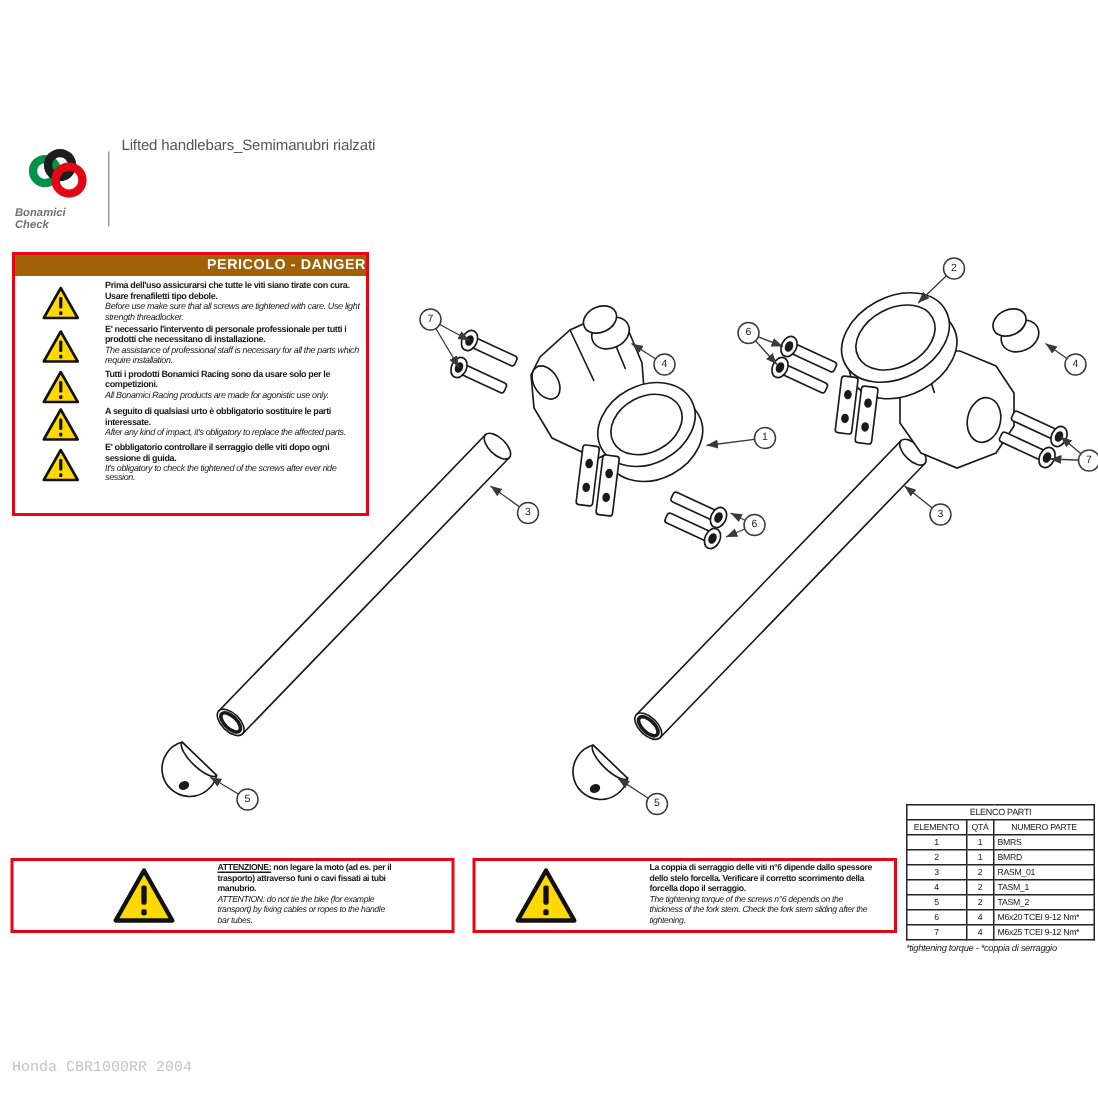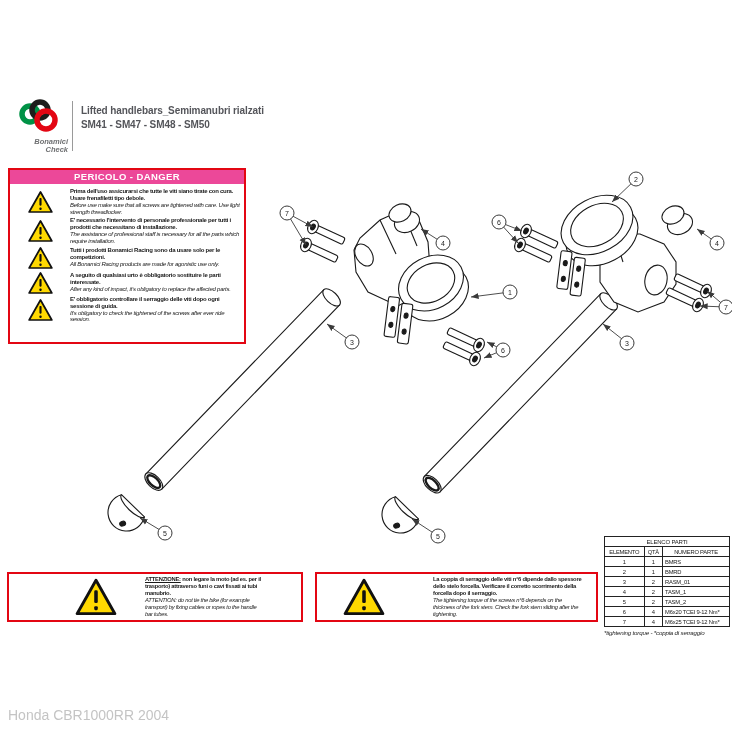--- a/index.html
+++ b/index.html
@@ -1,29 +1,29 @@
 <!DOCTYPE html>
 <html><head>
 <meta charset="utf-8">
 <style>
   html,body{margin:0;padding:0;background:#e9e9e9;}
   .page{position:relative;width:732px;height:732px;background:#fff;overflow:hidden;
         font-family:"Liberation Sans",sans-serif;color:#1a1a1a;}
   svg{display:block;}
   
-  .brand{position:absolute;left:10px;top:96px;width:58px;text-align:right;z-index:2;}
+  .brand{position:absolute;left:10px;top:96px;width:58px;text-align:left;z-index:2;}
   .brand-name{font-style:italic;font-weight:bold;font-size:7.5px;color:#6f7072;line-height:8px;}
   .hdr-divider{position:absolute;left:72px;top:101px;width:1px;height:50px;background:#9a9a9a;z-index:2;}
-  .hdr-title{position:absolute;left:81px;top:104px;z-index:2;color:#54555a;font-weight:700;
-             font-size:10px;line-height:13.5px;letter-spacing:-0.1px;}
+  .hdr-title{position:absolute;left:81px;top:91px;z-index:2;color:#54555a;font-weight:400;
+             font-size:10px;line-height:13.5px;letter-spacing:-0.1px;text-align:right;}
   
   .danger-box{position:absolute;left:8px;top:168px;width:238px;height:176px;background:#fff;
               border:2px solid #E30613;box-sizing:border-box;z-index:2;}
-  .danger-head{background:#ec4899;color:#fff;font-weight:bold;font-size:9.5px;letter-spacing:.4px;
-               text-align:center;padding:1px 0 2px;}
+  .danger-head{background:#a16207;color:#fff;font-weight:bold;font-size:9.5px;letter-spacing:.4px;
+               text-align:right;padding:1px 0 2px;}
   .d-items{display:flex;flex-direction:column;gap:1px;padding:4px 4px 0 0;}
   .d-item{display:flex;align-items:center;}
   .d-icon-col{width:60px;display:flex;justify-content:center;flex:0 0 60px;}
   .d-text{flex:1;font-size:6px;letter-spacing:-0.25px;line-height:1.16;}
   .it{font-weight:bold;}
   .en{font-style:italic;}
   .u{text-decoration:underline;}
   
   .warn-box{position:absolute;background:#fff;border:2px solid #E30613;box-sizing:border-box;
             display:flex;align-items:center;z-index:2;}
@@ -35,22 +35,22 @@
   .torque-box .warn-icon{margin-left:24px;}
   .torque-box .warn-text{margin-left:46px;width:152px;}
   
   .parts-wrap{position:absolute;left:604px;top:536px;width:126px;z-index:2;}
   table.parts{border-collapse:collapse;width:126px;font-size:5.8px;letter-spacing:-0.2px;}
   table.parts td{border:1px solid #222;padding:0.5px 2px;text-align:center;height:8px;}
   table.parts .t-title{font-size:6px;}
   table.parts .c-part{text-align:left;}
   .parts-note{font-size:6.2px;font-style:italic;margin-top:2px;letter-spacing:-0.2px;color:#222;}
   
-  .footer-model{position:absolute;left:8px;top:707px;font-family:Liberation Sans, sans-serif;
-                font-size:14px;color:#c4c4c4;z-index:2;}
+  .footer-model{position:absolute;left:8px;top:707px;font-family:Liberation Mono, monospace;
+                font-size:10px;color:#c4c4c4;z-index:2;}
   
   .draw-layer{position:absolute;left:0;top:0;z-index:1;}
   .callout{position:absolute;width:13px;height:13px;border:1px solid #3a3a3a;border-radius:50%;
            background:#fff;display:flex;align-items:center;justify-content:center;
            font-size:7px;color:#222;transform:translate(-50%,-50%);z-index:3;}
   .tri-sm{width:27px;height:24px;}
   .tri-md{width:46px;height:40px;}
 </style>
 </head>
 <body>
@@ -198,21 +198,20 @@
         <circle cx="30" cy="14" r="8" stroke="#1d1d1b"></circle>
         <circle cx="36" cy="24" r="9" stroke="#E30613"></circle>
       </g>
     </svg>
     <div class="brand-name">Bonamici</div>
     <div class="brand-name">Check</div>
   </div>
   <div class="hdr-divider"></div>
   <div class="hdr-title">
     <div>Lifted handlebars_Semimanubri rialzati</div>
-    <div>SM41 - SM47 - SM48 - SM50</div>
   </div>
 
   <div class="danger-box">
     <div class="danger-head">PERICOLO - DANGER</div>
     <div class="d-items">
       <div class="d-item">
         <div class="d-icon-col">
             <svg class="tri-sm">
               <use href="#tri"></use>
             </svg>

